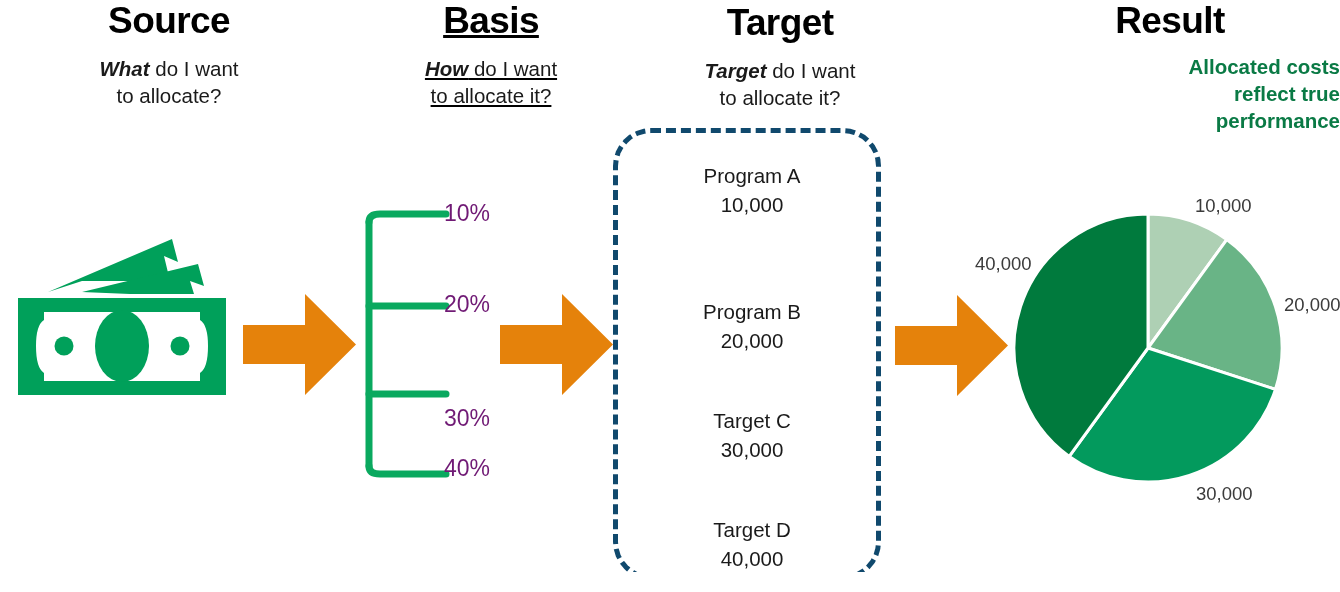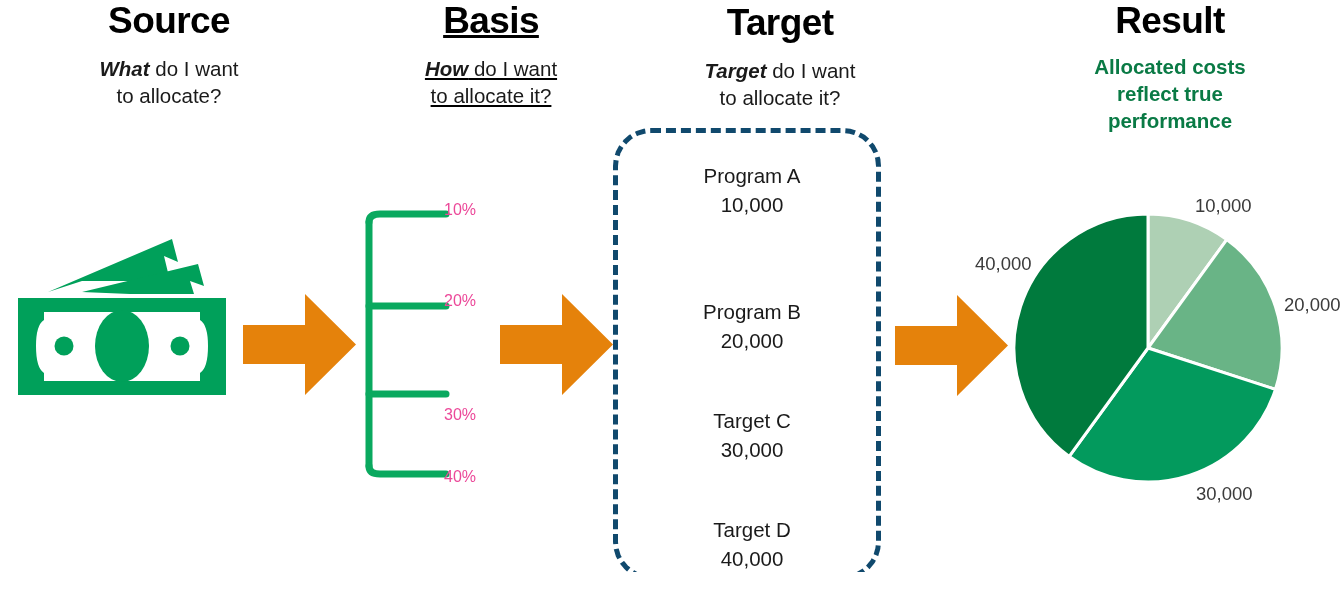--- a/index.html
+++ b/index.html
@@ -44,20 +44,21 @@
   .col-sub .em {
     font-weight: 700;
     font-style: italic;
   }
   .col-sub-green {
     font-size: 20.5px;
     font-weight: 700;
     line-height: 1.33;
     color: #0a7a45;
     margin: 12px 0 0 0;
+    text-align: right;
   }
 
   #head-source  { left: 4px;    top: 2px;  width: 330px; }
   #head-basis   { left: 341px;  top: 2px;  width: 300px; text-decoration: underline; }
   #head-target  { left: 620px;  top: 4px;  width: 320px; }
   #head-result  { left: 1000px; top: 2px;  width: 340px; }
 
   
   #money-icon {
     position: absolute;
@@ -80,30 +81,30 @@
   
   #bracket {
     position: absolute;
     left: 358px;
     top: 196px;
     width: 96px;
     height: 296px;
   }
   .pct-label {
     position: absolute;
-    font-size: 16px;
+    font-size: 23px;
     font-weight: 400;
-    color: #ec4899;
+    color: #701a75;
     line-height: 1;
     white-space: nowrap;
   }
   #pct-0 { left: 444px; top: 202px; }
   #pct-1 { left: 444px; top: 293px; text-align: center; }
   #pct-2 { left: 444px; top: 386px; margin-top: 21px; }
-  #pct-3 { left: 444px; top: 469px; }
+  #pct-3 { left: 444px; top: 457px; }
 
   
   #target-box {
     position: absolute;
     left: 613px;
     top: 128px;
     width: 268px;
     height: 452px;
     border: 5px dashed #10496d;
     border-radius: 38px;

